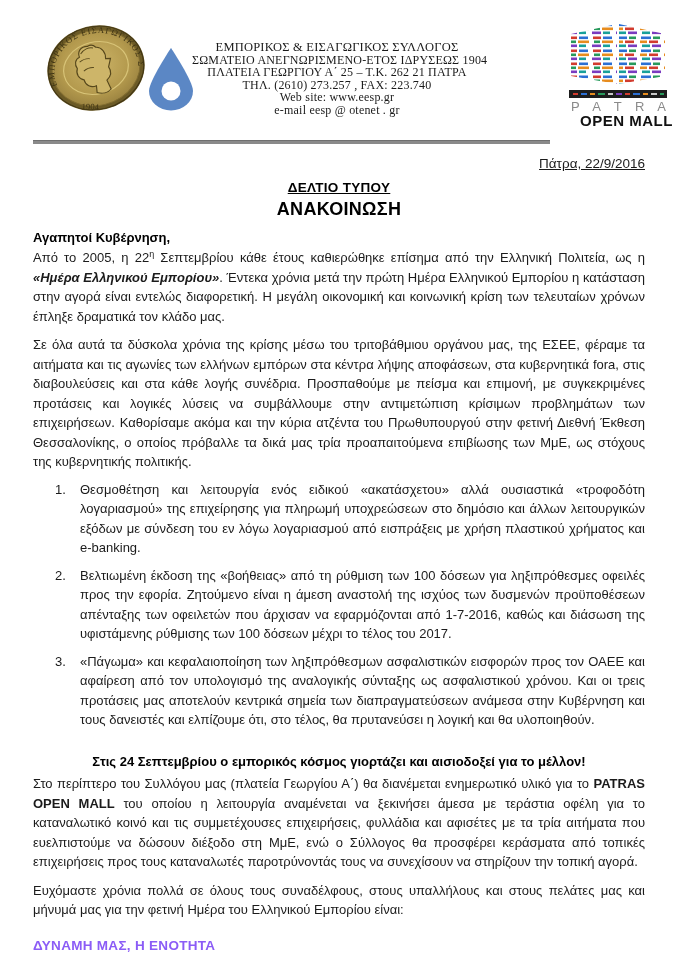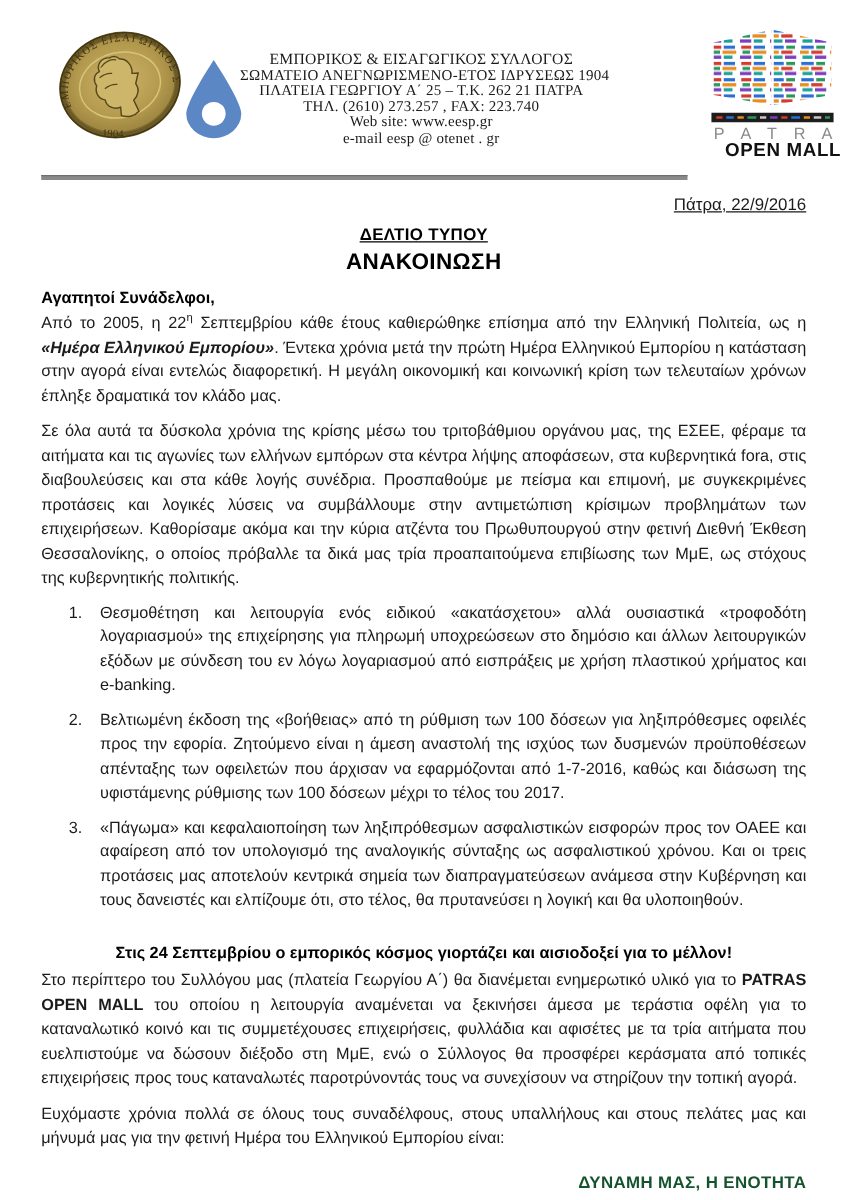--- a/index.html
+++ b/index.html
@@ -67,22 +67,22 @@
   .list { margin-top:7px; }
   .list-row { display:flex; padding-left:22px; margin-top:8px; }
   .list-num { flex:none; width:25px; font-size:13px; line-height:19.5px; color:#1b1b1b; }
   .list-text { flex:1; font-size:13px; line-height:19.5px; text-align:justify; color:#1b1b1b; }
 
   .highlight {
     text-align:center; font-weight:bold; font-size:13px; line-height:19.5px;
     margin-top:22px; color:#000;
   }
   .slogan {
-    text-align:right; font-weight:bold; font-size:13.5px;
-    margin-top:18px; color:#14532d; letter-spacing:0.3px;
+    text-align:left; font-weight:bold; font-size:13.5px;
+    margin-top:18px; color:#8b5cf6; letter-spacing:0.3px;
   }
 </style>
 </head>
 <body>
 
 <div class="page">
 
   <div class="header">
 
     <div class="seal">
@@ -174,21 +174,21 @@
 
   <div class="rule"></div>
 
   <div class="content">
 
     <div class="date-line">Πάτρα,  22/9/2016</div>
 
     <div class="title-main">ΔΕΛΤΙΟ ΤΥΠΟΥ</div>
     <div class="title-sub">ΑΝΑΚΟΙΝΩΣΗ</div>
 
-    <div class="greeting">Αγαπητοί Συνάδελφοι,</div>
+    <div class="greeting">Αγαπητοί Κυβέρνηση,</div>
 
     <p class="para"><span>Από το 2005, η 22</span><sup>η</sup><span> Σεπτεμβρίου κάθε έτους καθιερώθηκε επίσημα από την Ελληνική Πολιτεία, ως η </span><span style="font-weight: bold; font-style: italic;">«Ημέρα Ελληνικού Εμπορίου»</span><span>. Έντεκα χρόνια μετά την πρώτη Ημέρα Ελληνικού Εμπορίου η κατάσταση στην αγορά είναι εντελώς διαφορετική.  Η μεγάλη οικονομική και κοινωνική κρίση των τελευταίων χρόνων έπληξε δραματικά τον κλάδο μας.</span></p>
 
     <p class="para gap">Σε όλα αυτά τα δύσκολα χρόνια της κρίσης  μέσω του τριτοβάθμιου οργάνου μας, της ΕΣΕΕ,  φέραμε τα αιτήματα και τις αγωνίες των ελλήνων εμπόρων στα κέντρα λήψης αποφάσεων, στα κυβερνητικά fora, στις διαβουλεύσεις και στα κάθε λογής συνέδρια.  Προσπαθούμε με πείσμα και επιμονή, με συγκεκριμένες προτάσεις και λογικές λύσεις να συμβάλλουμε  στην αντιμετώπιση κρίσιμων προβλημάτων των επιχειρήσεων. Καθορίσαμε ακόμα και την κύρια ατζέντα του Πρωθυπουργού στην φετινή Διεθνή Έκθεση Θεσσαλονίκης, ο οποίος πρόβαλλε τα δικά μας τρία προαπαιτούμενα επιβίωσης των ΜμΕ, ως στόχους της κυβερνητικής πολιτικής.</p>
 
     <div class="list">
       <div class="list-row">
         <div class="list-num">1.</div>
         <div class="list-text">Θεσμοθέτηση και λειτουργία ενός ειδικού «ακατάσχετου» αλλά ουσιαστικά «τροφοδότη λογαριασμού» της επιχείρησης για πληρωμή υποχρεώσεων στο δημόσιο και άλλων λειτουργικών εξόδων με σύνδεση του εν λόγω λογαριασμού από εισπράξεις με χρήση πλαστικού χρήματος και e-banking.</div>
       </div>

